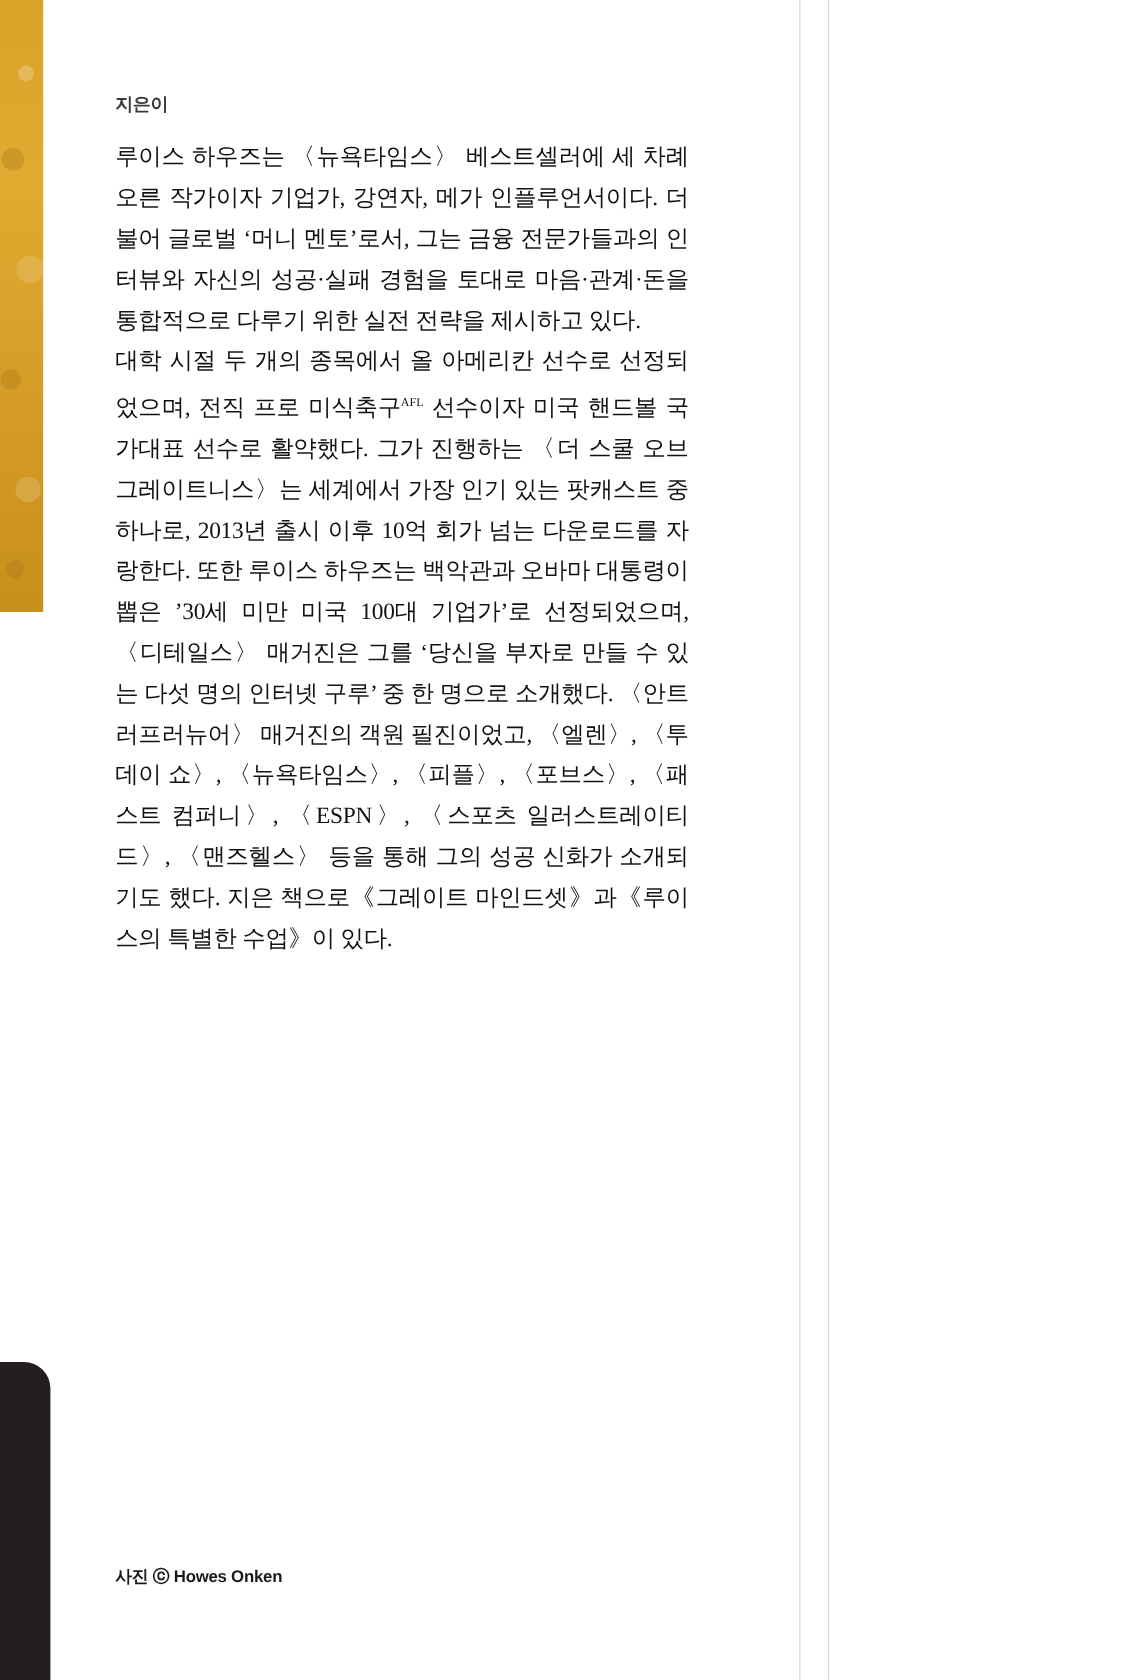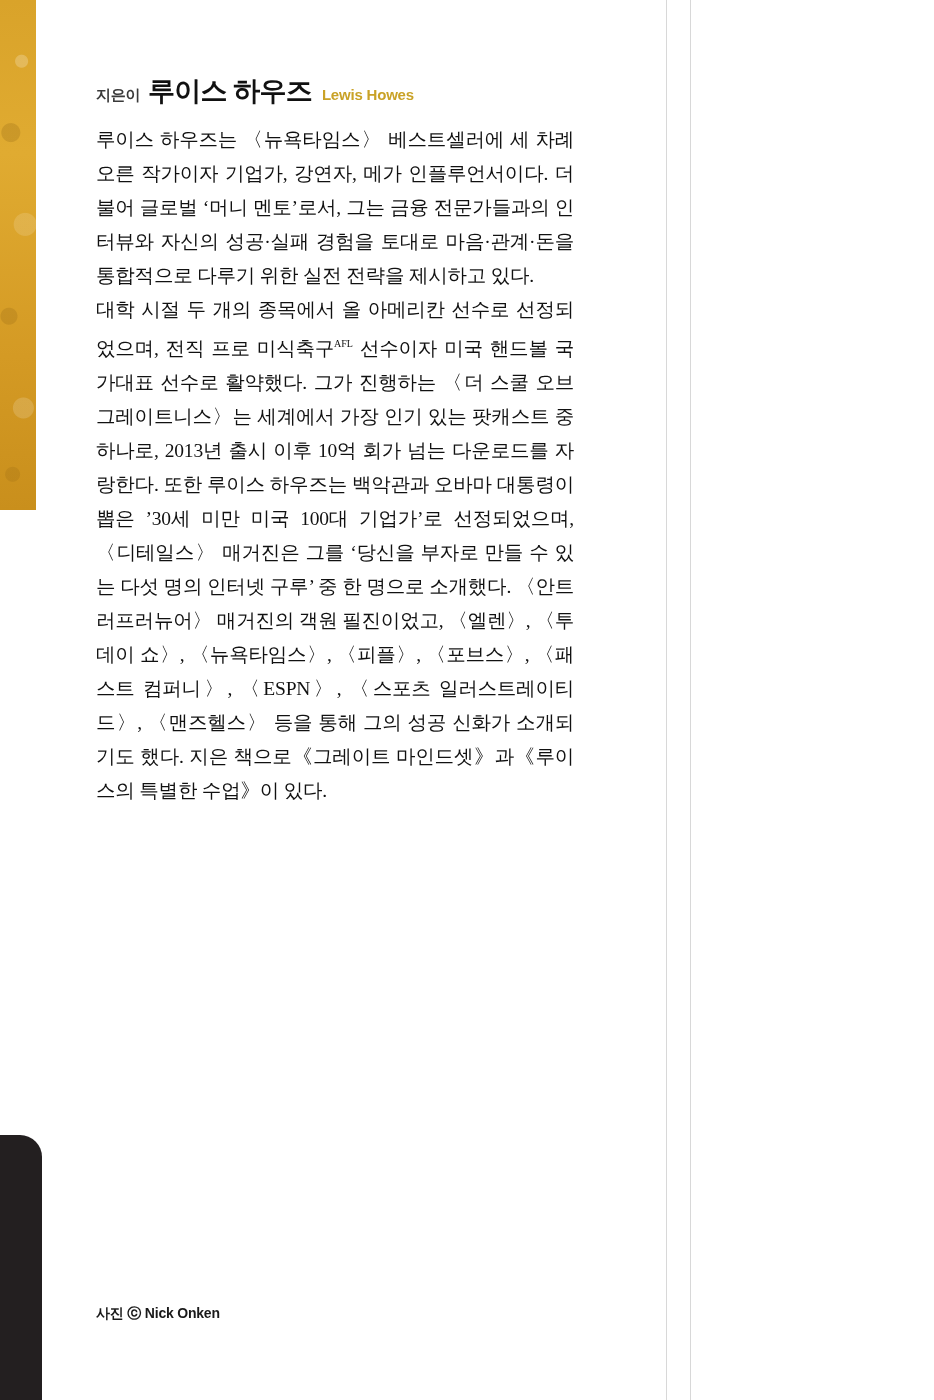--- a/index.html
+++ b/index.html
@@ -74,21 +74,21 @@
     top: 0;
     width: 478px;
   }
 
   .credit-block { margin-top: 78px; }
   .credit-block.translator { margin-top: 96px; }
 
   .role-line {
     display: flex;
     align-items: baseline;
-    gap: 0;
+    gap: 25px;
     margin-bottom: 18px;
   }
   .role-label {
     font-family: "Liberation Sans", sans-serif;
     font-size: 15px;
     font-weight: bold;
     color: #3a3a3a;
     letter-spacing: -0.3px;
     width: 52px;
     flex: none;
@@ -144,30 +144,27 @@
 <body>
 
 <div class="gold-band"></div>
 <div class="dark-block"></div>
 
 <div class="content">
 
   <div class="credit-block">
     <div class="role-line">
       <div class="role-label">지은이</div>
-      <div>
-        <span class="person-name">루이스 하우즈</span><span class="person-name-en">Lewis Howes</span>
-      </div>
     </div>
     <p class="bio">루이스 하우즈는 〈뉴욕타임스〉 베스트셀러에 세 차례 오른 작가이자 기업가, 강연자, 메가 인플루언서이다. 더불어 글로벌 ‘머니 멘토’로서, 그는 금융 전문가들과의 인터뷰와 자신의 성공·실패 경험을 토대로 마음·관계·돈을 통합적으로 다루기 위한 실전 전략을 제시하고 있다.</p>
     <p class="bio">대학 시절 두 개의 종목에서 올 아메리칸 선수로 선정되었으며, 전직 프로 미식축구<sup class="afl">AFL</sup> 선수이자 미국 핸드볼 국가대표 선수로 활약했다. 그가 진행하는 〈더 스쿨 오브 그레이트니스〉는 세계에서 가장 인기 있는 팟캐스트 중 하나로, 2013년 출시 이후 10억 회가 넘는 다운로드를 자랑한다. 또한 루이스 하우즈는 백악관과 오바마 대통령이 뽑은 ’30세 미만 미국 100대 기업가’로 선정되었으며, 〈디테일스〉 매거진은 그를 ‘당신을 부자로 만들 수 있는 다섯 명의 인터넷 구루’ 중 한 명으로 소개했다. 〈안트러프러뉴어〉 매거진의 객원 필진이었고, 〈엘렌〉, 〈투데이 쇼〉, 〈뉴욕타임스〉, 〈피플〉, 〈포브스〉, 〈패스트 컴퍼니〉, 〈ESPN〉, 〈스포츠 일러스트레이티드〉, 〈맨즈헬스〉 등을 통해 그의 성공 신화가 소개되기도 했다. 지은 책으로《그레이트 마인드셋》과《루이스의 특별한 수업》이 있다.</p>
   </div>
 
   <div class="credit-block translator">
   </div>
 
 </div>
 
-<div class="photo-credit">사진 ⓒ Nick Onken</div>
+<div class="photo-credit">사진 ⓒ Howes Onken</div>
 
 <div class="gutter-line a"></div>
 <div class="gutter-line b"></div>
 <div class="right-panel"></div>
 
 </body></html>

